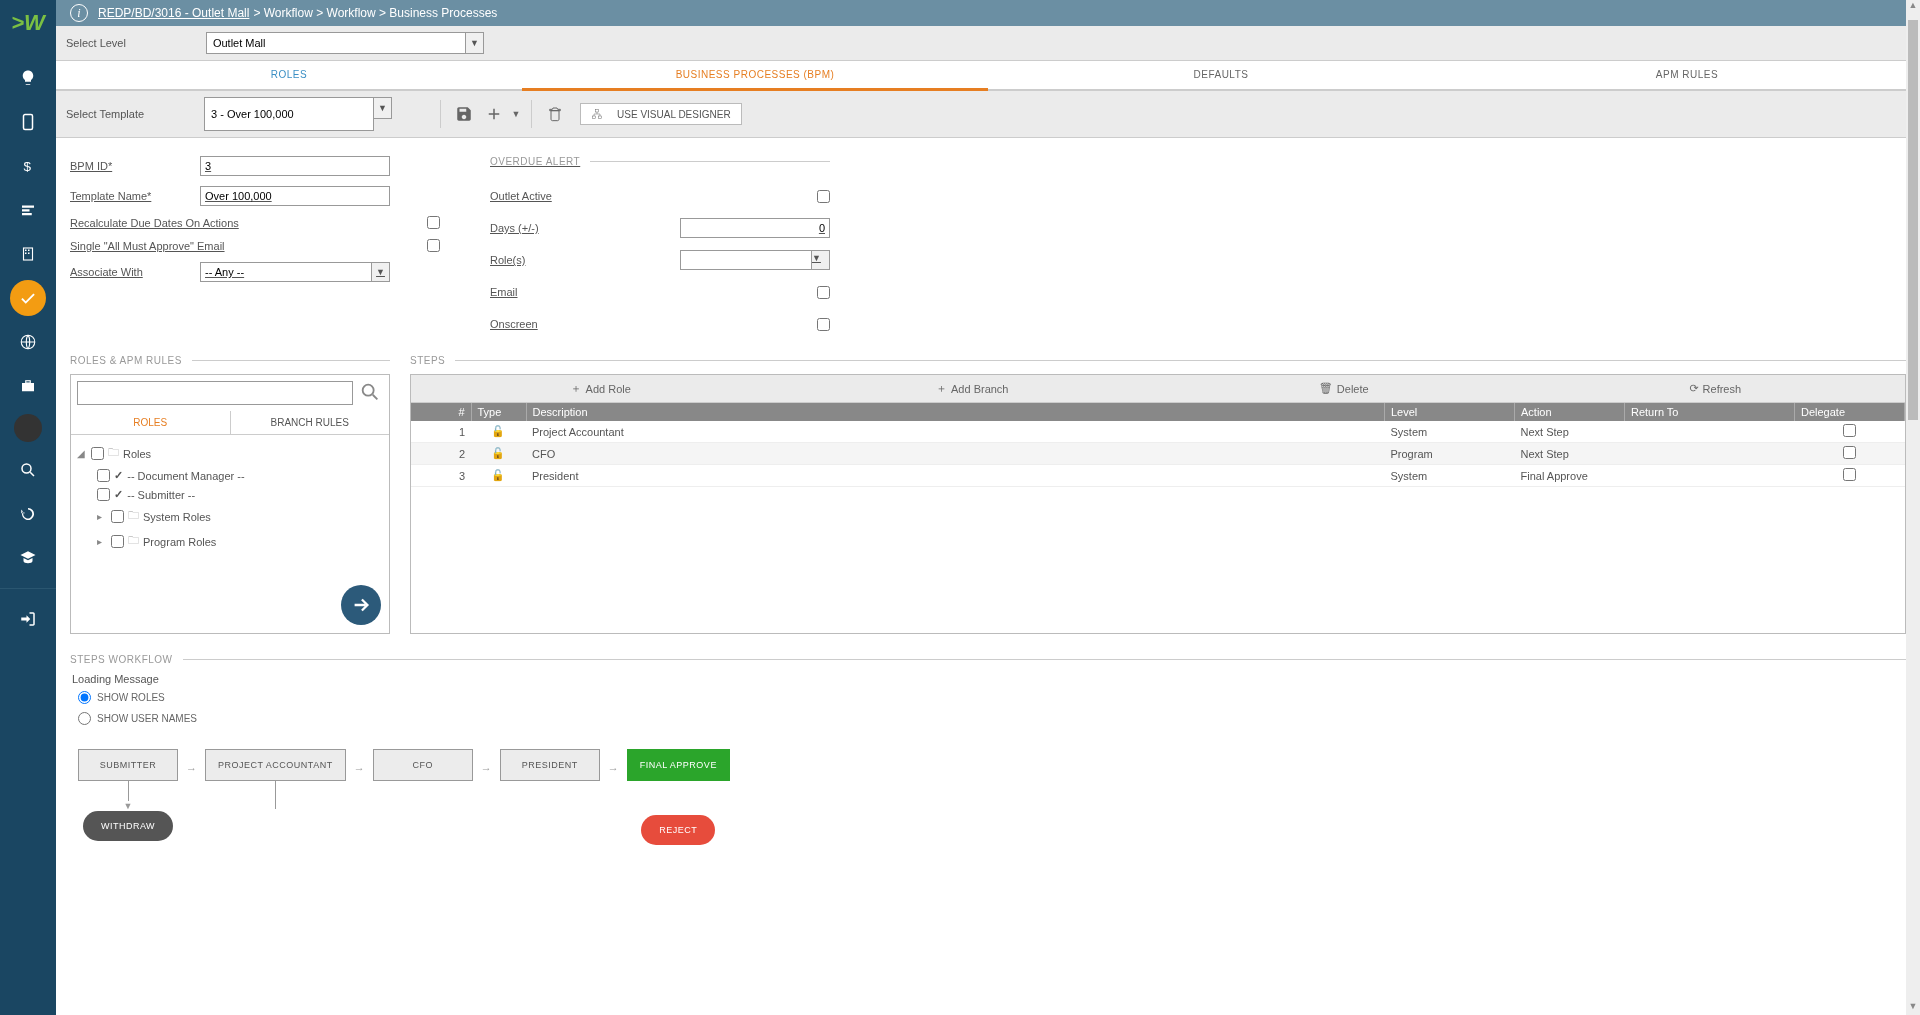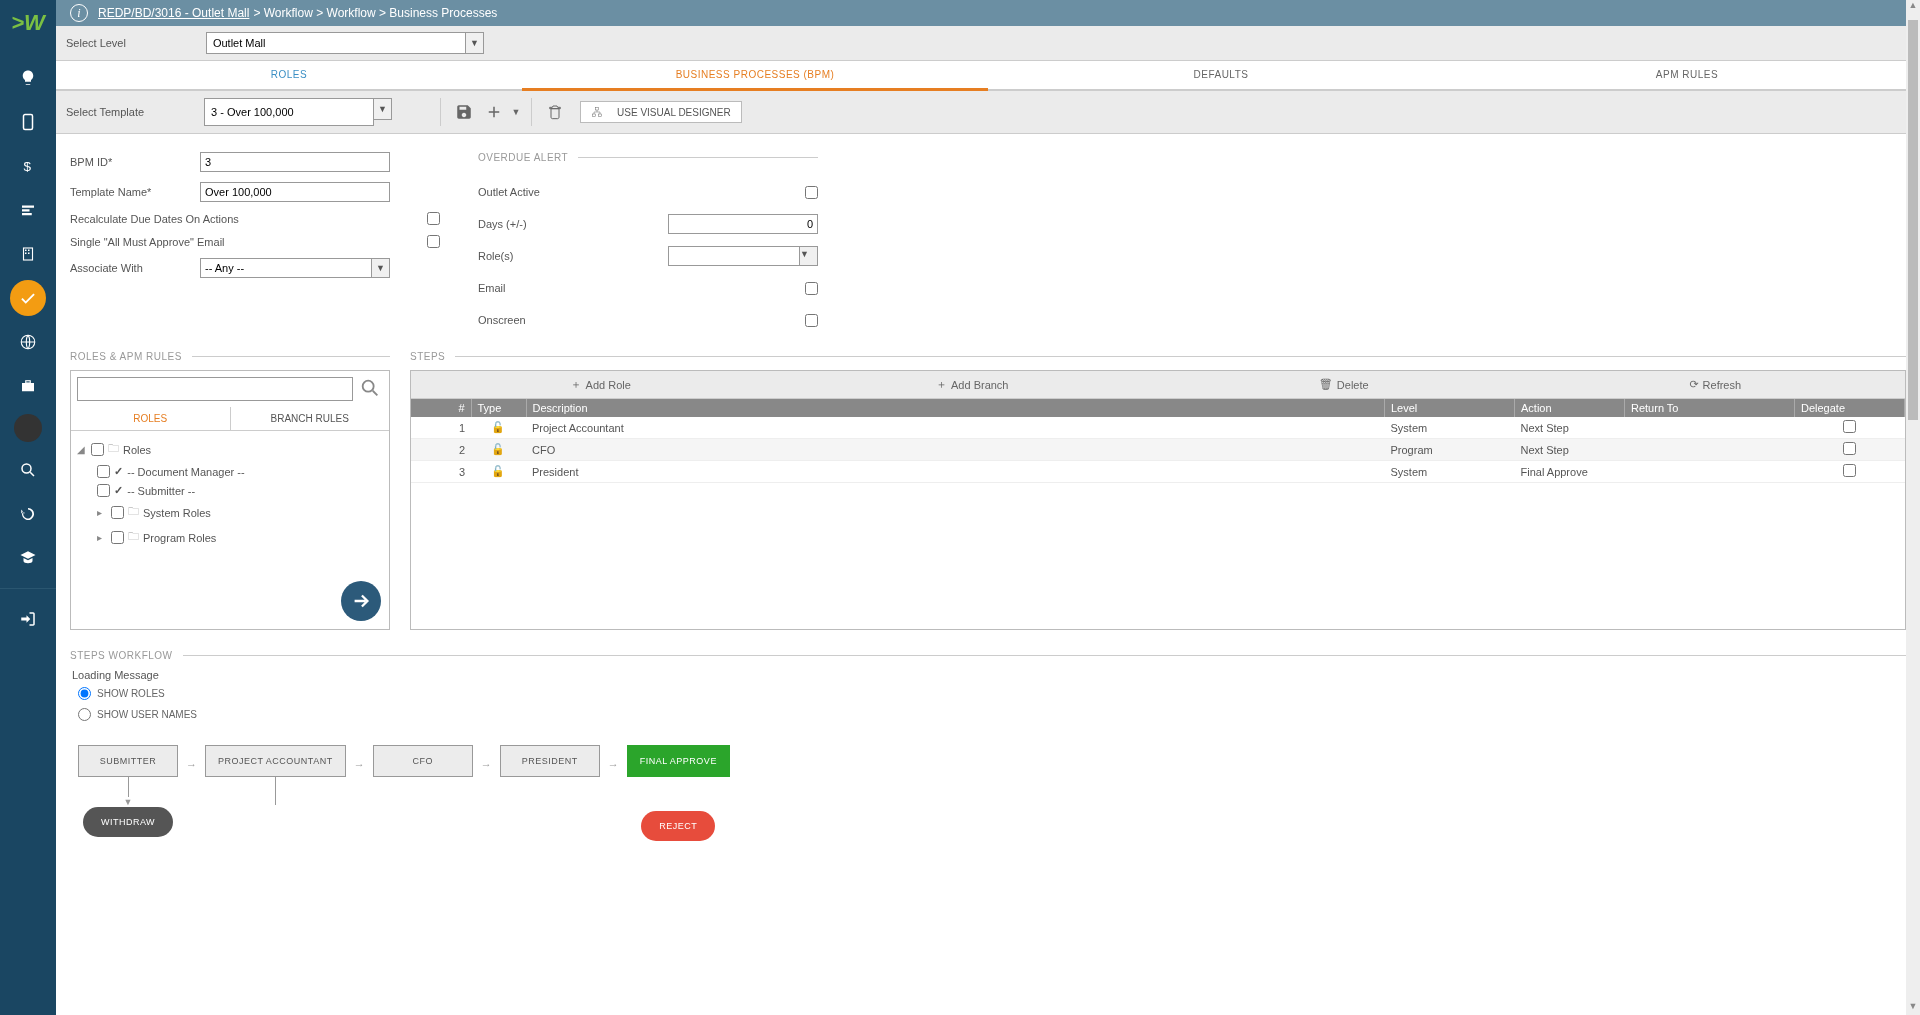--- a/index.html
+++ b/index.html
@@ -29,29 +29,29 @@
 .level-bar .dd-btn { width: 18px; height: 22px; border: 1px solid #999; border-left: none; background: #f0f0f0; cursor: pointer; display: flex; align-items: center; justify-content: center; }
 
 .tabs { display: flex; border-bottom: 2px solid #ccc; }
 .tabs .tab { flex: 1; text-align: center; padding: 8px; font-size: 10px; letter-spacing: 0.5px; color: #666; cursor: pointer; }
 .tabs .tab.link { color: #3b8fc4; }
 .tabs .tab.active { color: #e67e22; border-bottom: 3px solid #e67e22; margin-bottom: -2px; }
 
 .toolbar { background: #ebebeb; padding: 6px 10px; display: flex; align-items: center; border-bottom: 1px solid #ccc; }
 .toolbar label { font-size: 11px; color: #555; margin-right: 60px; }
 .toolbar .dropdown { display: flex; margin-right: 40px; }
-.toolbar input { width: 170px; height: 28px; border: 1px solid #999; padding: 0 6px; font-size: 11px; }
+.toolbar input { width: 170px; height: 34px; border: 1px solid #999; padding: 0 6px; font-size: 11px; }
 .toolbar .dd-btn { width: 18px; height: 22px; border: 1px solid #999; border-left: none; background: #f0f0f0; cursor: pointer; display: flex; align-items: center; justify-content: center; }
 .toolbar .sep { width: 1px; height: 28px; background: #ccc; margin: 0 8px; }
 .toolbar .tbtn { width: 30px; height: 30px; display: flex; align-items: center; justify-content: center; cursor: pointer; color: #666; }
 .toolbar .vd-btn { border: 1px solid #bbb; background: #fff; padding: 4px 10px; font-size: 10px; color: #555; cursor: pointer; display: flex; align-items: center; gap: 14px; }
 
 .content { padding: 18px 14px; flex: 1; overflow: auto; }
 
-.top-row { display: flex; gap: 28px; margin-bottom: 20px; }
+.top-row { display: flex; gap: 40px; margin-bottom: 20px; text-decoration: underline; }
 .col { display: flex; flex-direction: column; gap: 10px; }
 .col.a { width: 380px; }
 .col.b { flex: 1; }
 .col.c { width: 340px; }
 
 .field-row { display: flex; align-items: center; }
 .field-row label { width: 130px; font-size: 11px; color: #555; }
 .field-row input[type=text] { width: 190px; height: 20px; border: 1px solid #999; padding: 0 4px; font-size: 11px; }
 .field-row input[type=checkbox] { margin-left: auto; margin-right: 10px; }
 .field-row .dropdown { display: flex; }

